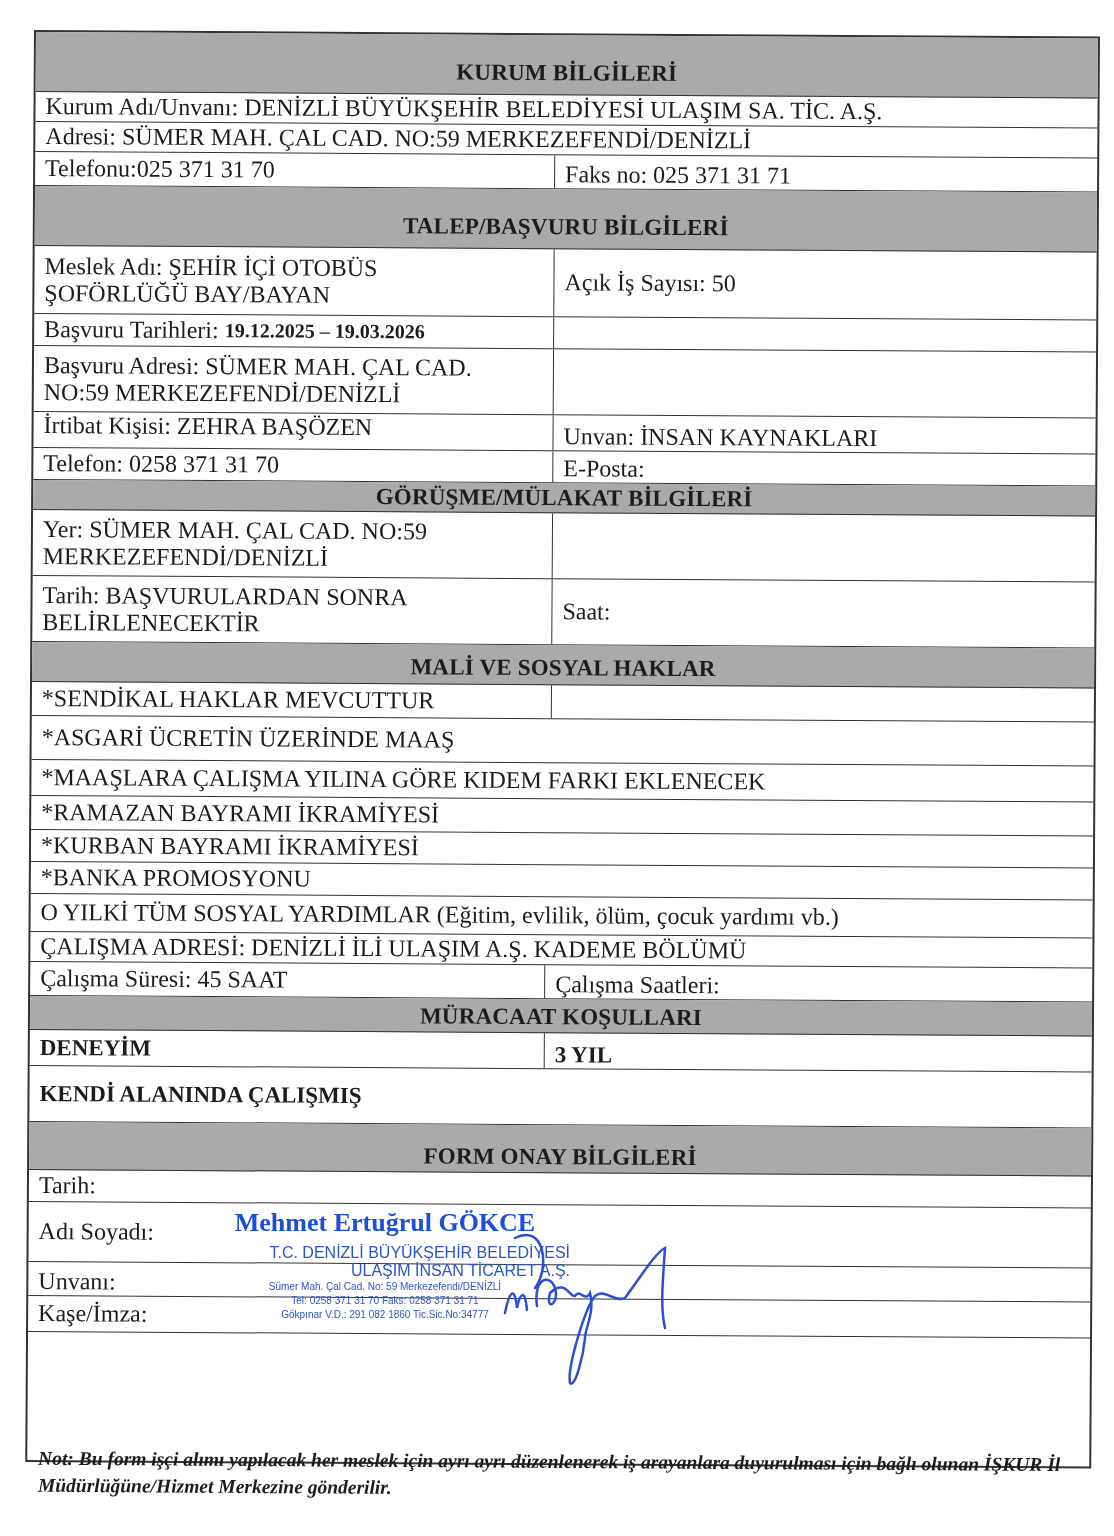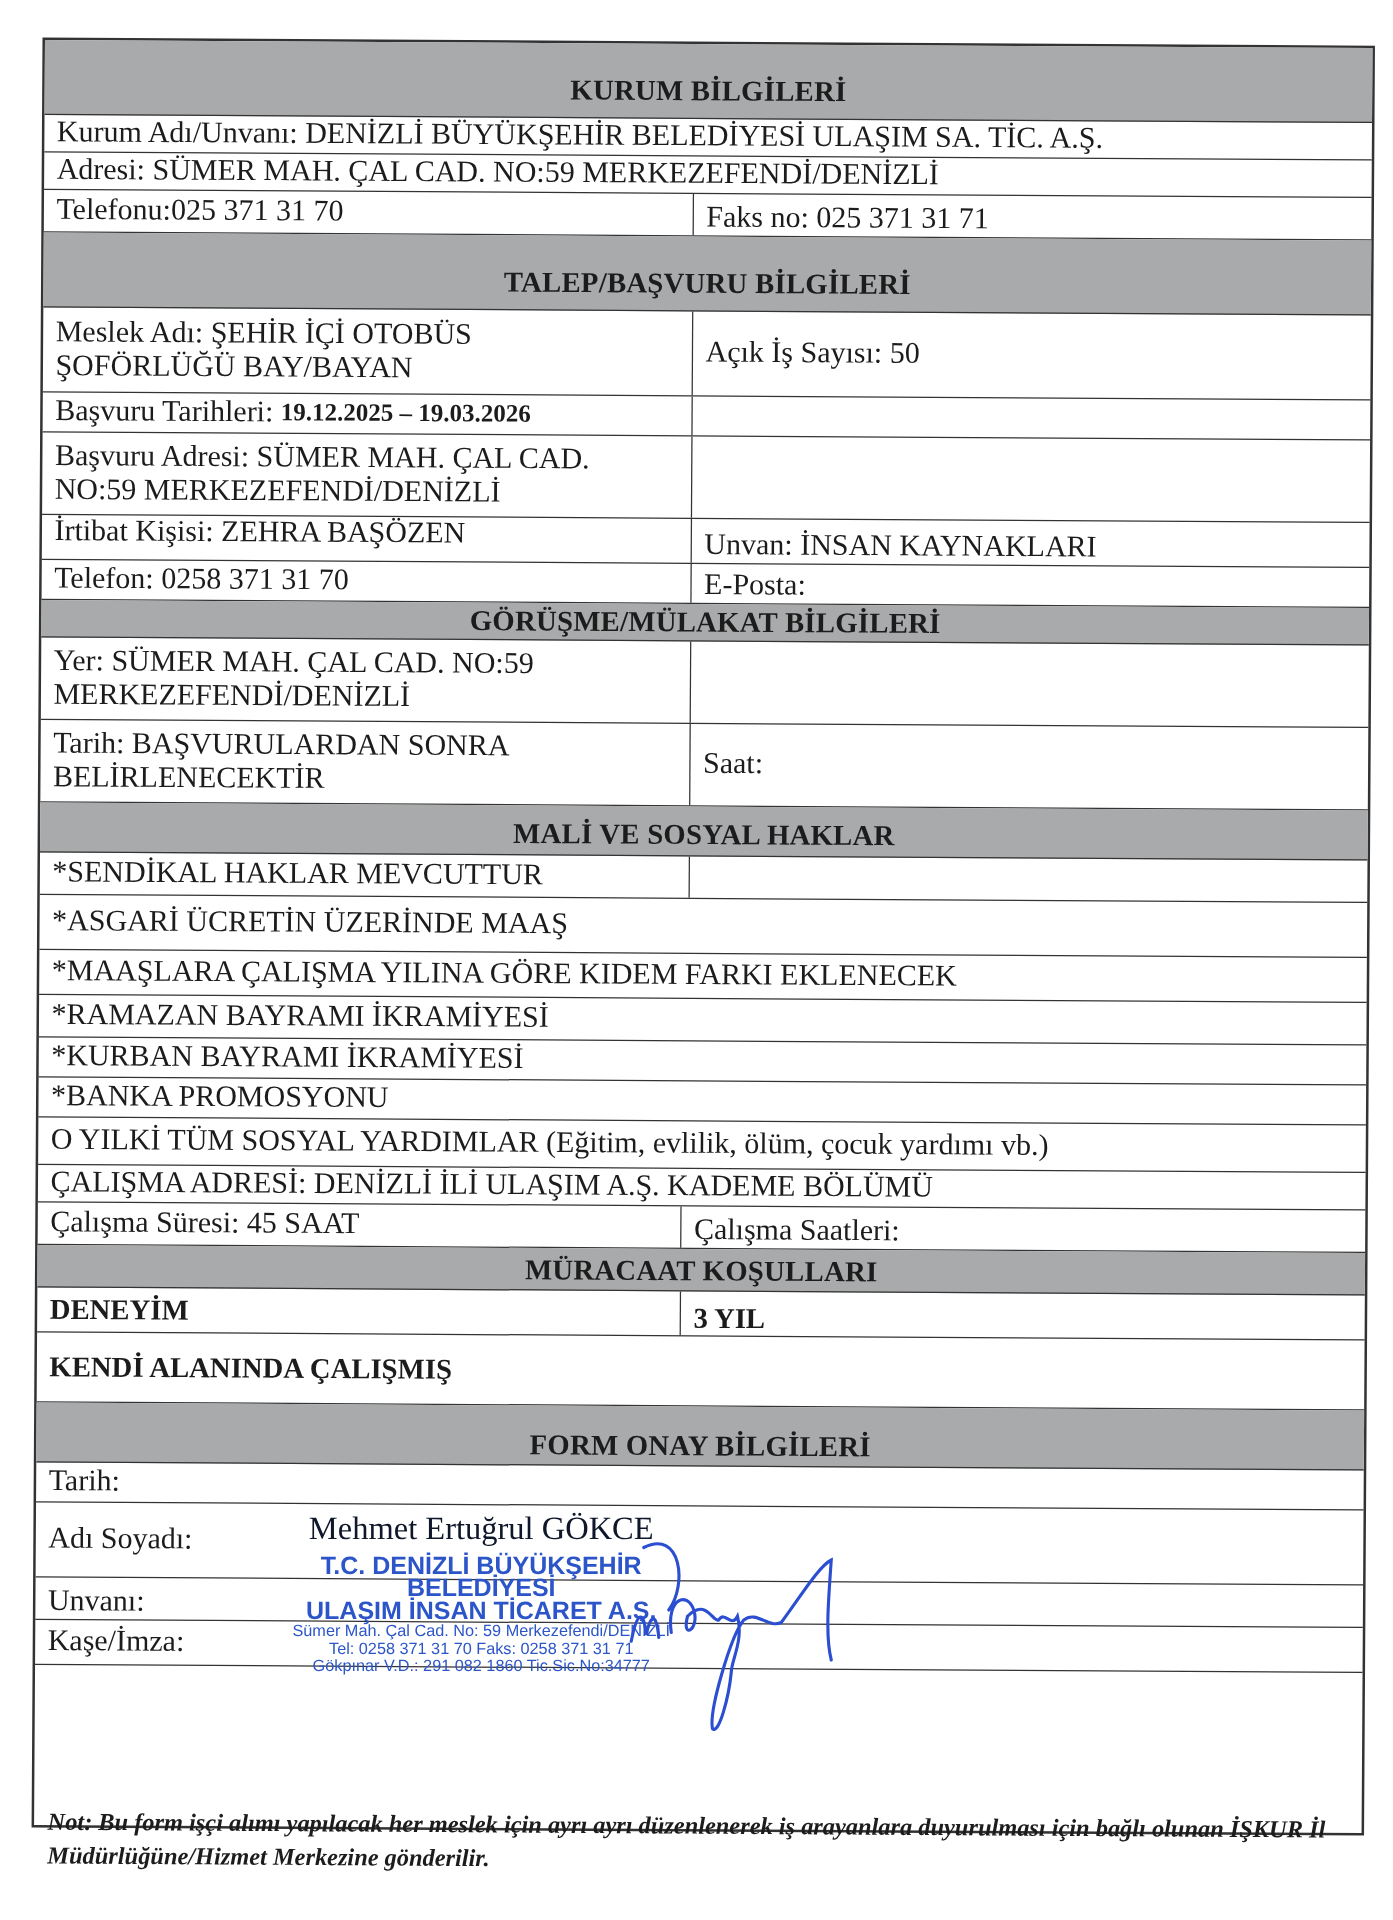--- a/index.html
+++ b/index.html
@@ -12,24 +12,24 @@
          font-weight: bold; font-size: 23px; letter-spacing: 0.2px; }
   .cell { padding: 0 10px; font-size: 24px; line-height: 27px; box-sizing: border-box;
           display: flex; align-items: center; }
   .left { width: 520px; border-right: 1.5px solid #333; }
   .right { flex: 1; }
   .full { flex: 1; }
   .bold { font-weight: bold; }
   .sm { font-size: 20px; font-weight: bold; }
   .stamp { position: absolute; left: 200px; top: 1208px; width: 370px; color: #2b55c9; text-align: center;
            font-family: "Liberation Sans", "DejaVu Sans", sans-serif; }
-  .stamp .name { font-family: "Liberation Serif", serif; font-weight: normal; font-size: 26px; color: #0f172a; }
+  .stamp .name { font-family: "Liberation Serif", serif; font-weight: bold; font-size: 26px; color: #1d4ed8; }
   .stamp .title { font-size: 22px; color: #3d62d6; }
-  .stamp .org { font-size: 20px; font-weight: bold; line-height: 18px; }
-  .stamp .addr { font-size: 13px; line-height: 14px; }
+  .stamp .org { font-size: 16px; font-weight: normal; line-height: 18px; text-align: right; }
+  .stamp .addr { font-size: 10px; line-height: 14px; }
   .sig { position: absolute; left: 475px; top: 1218px; }
   .note { position: absolute; left: 38px; top: 1448px; width: 1060px; font-style: italic; font-weight: bold;
           font-size: 19.5px; line-height: 27px; color: #1c1c1c; transform: rotate(0.35deg); }
 </style>
 </head>
 <body>
 
 <div class="form">
 
   <div class="row hdr" style="height:60px;padding-bottom:8px;">

